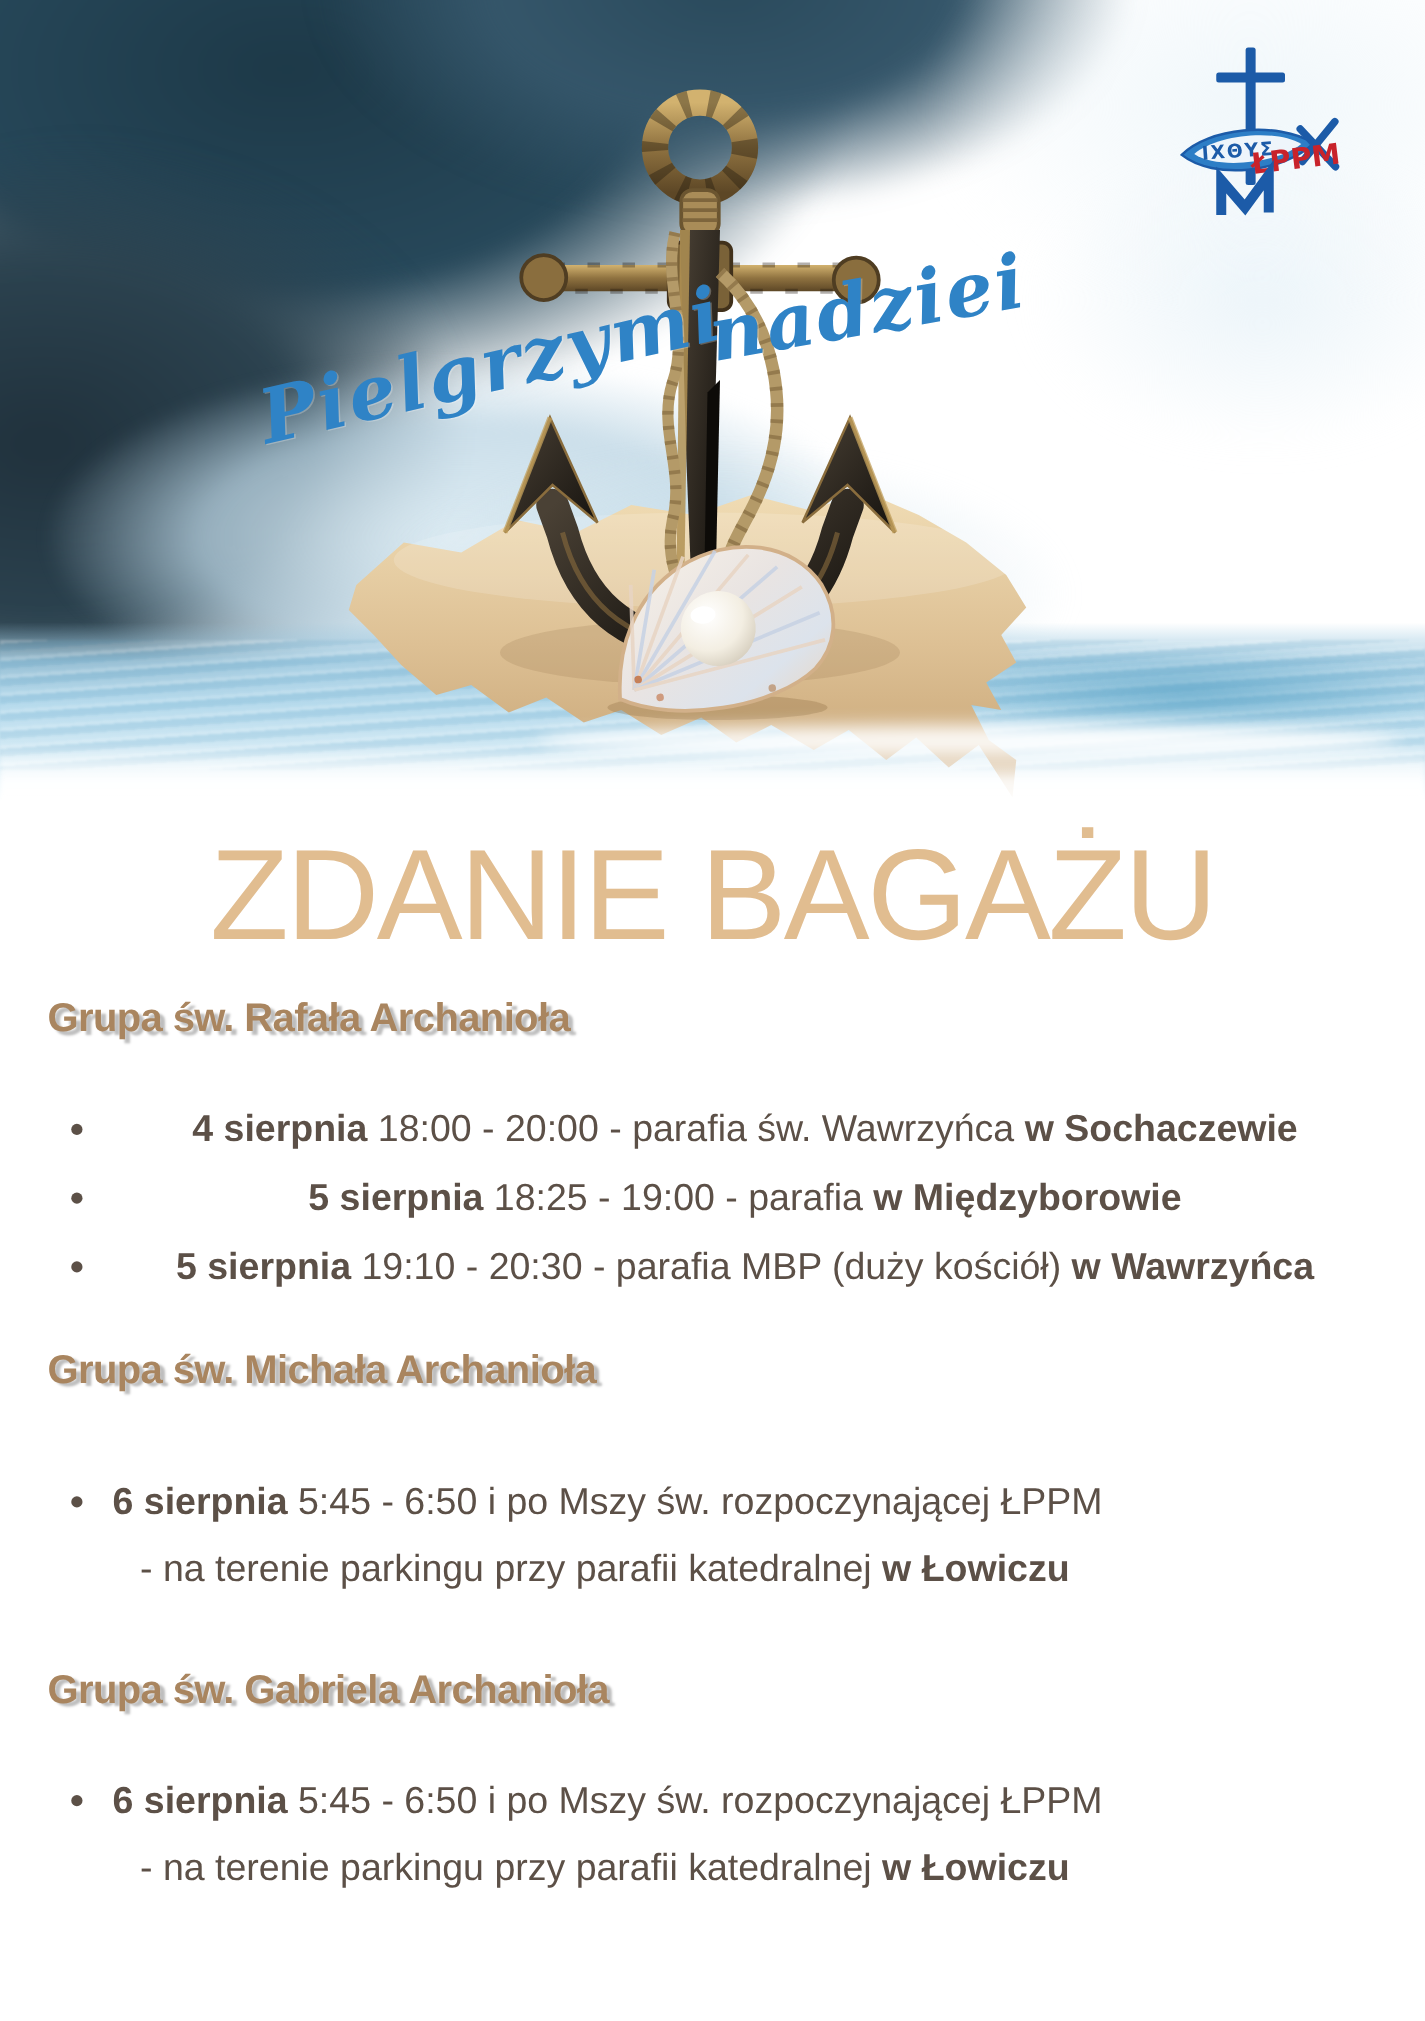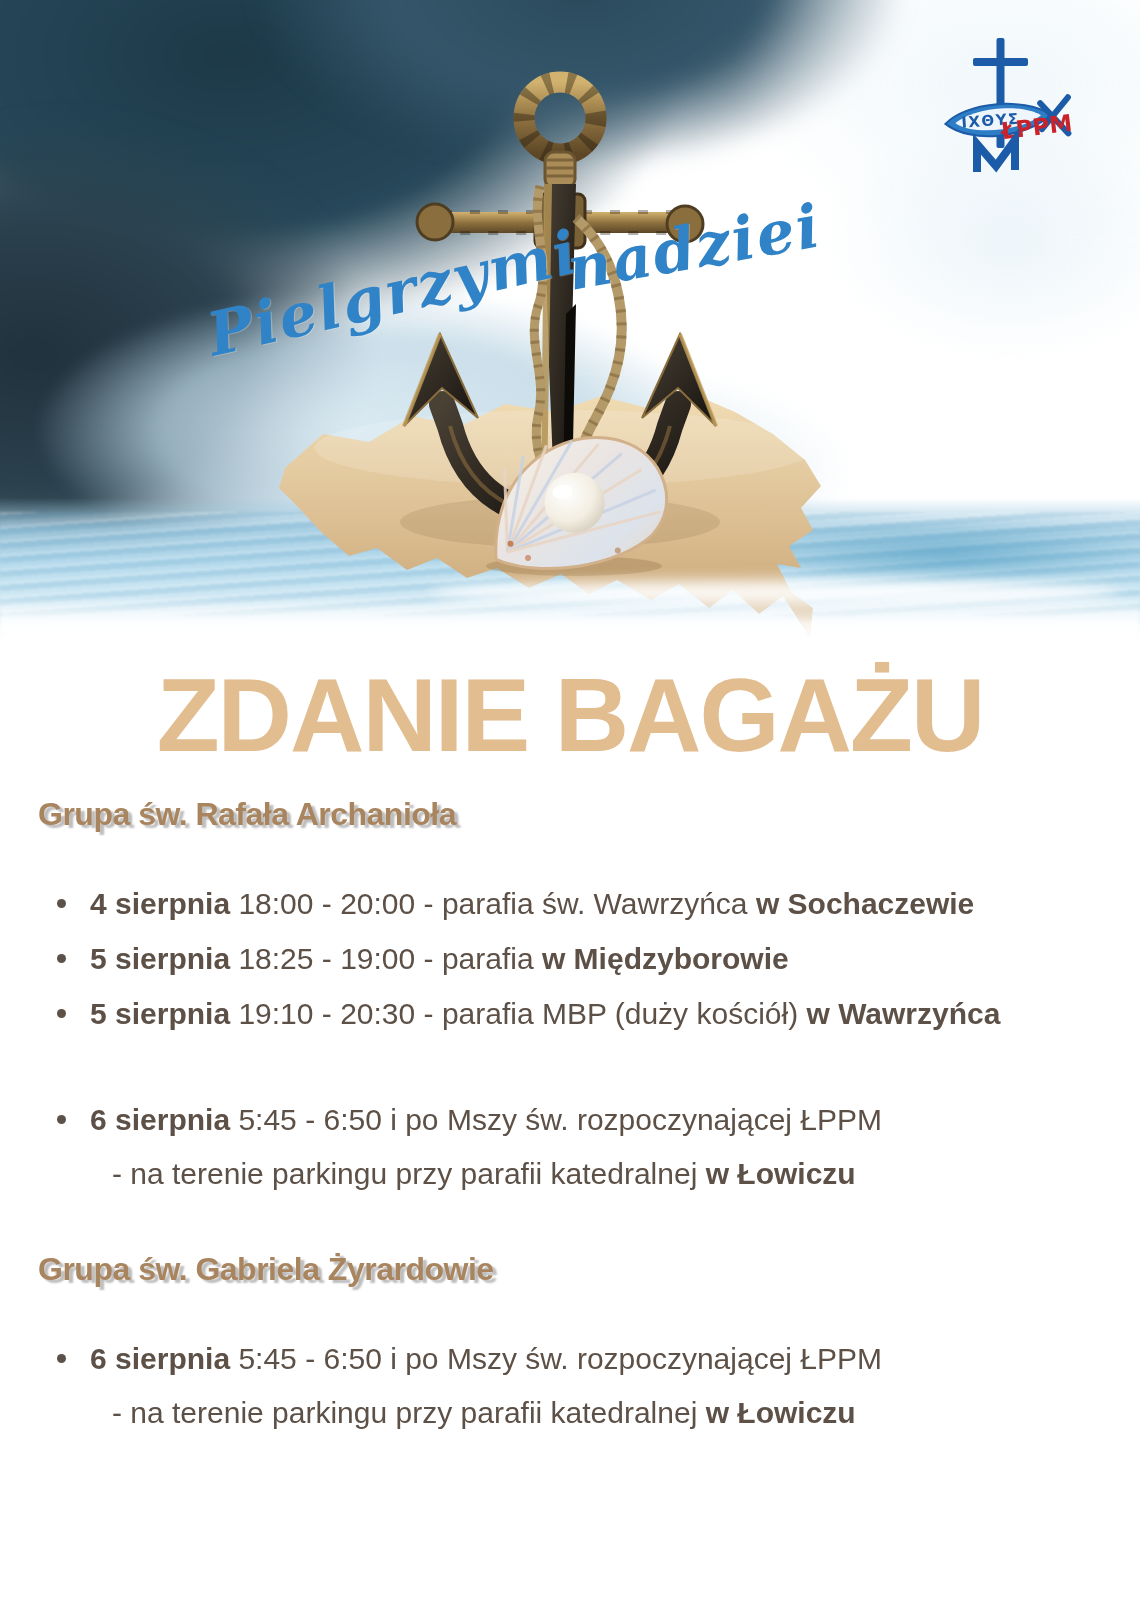--- a/index.html
+++ b/index.html
@@ -65,34 +65,34 @@
     letter-spacing: 2px; white-space: nowrap;
     text-shadow: 1px 1px 0 rgba(255,255,255,.25);
   }
   .script.w1 { left: 204px; top: 258px; font-size: 60px; transform: rotate(-13deg); }
   .script.w2 { left: 566px; top: 212px; font-size: 60px; transform: rotate(-10deg); }
 
   
   .content { padding: 0 38px; }
   h1 {
     margin: 20px 0 0; text-align: center;
-    font-size: 103px; line-height: 1.05; font-weight: bold;
+    font-size: 103px; line-height: 1.05; font-weight: normal;
     letter-spacing: -2px; color: var(--title_text, #e1bd90);
   }
   h2 {
     font-size: 32px; line-height: 1.15; font-weight: bold;
     letter-spacing: -0.5px; color: var(--heading_text, #a9855f);
     text-shadow: 4px 3px 2px var(--heading_shadow, #bdbdbd);
   }
   .sec h2 { margin: 0; }
   .sec-1 h2 { margin-top: 26px; }
   .sec-2 h2 { margin-top: 45px; }
   .sec-3 h2 { margin-top: 59px; }
   ul { list-style: none; margin: 0; padding: 0 0 0 52px; color: var(--body_text, #5c5047); }
-  .sec-1 ul { margin-top: 53px; }
+  .sec-1 ul { margin-top: 53px; text-align: center; }
   .sec-2 ul { margin-top: 70px; }
   .sec-3 ul { margin-top: 53px; }
   li { position: relative; font-size: 30px; line-height: 1.2; margin: 0 0 19px; }
   li::before {
     content: ""; position: absolute; left: -33px; top: 13px;
     width: 9px; height: 9px; border-radius: 50%;
     background: var(--body_text, #5c5047);
   }
   .b { font-weight: bold; }
   .cont { margin: 18px 0 0 22px; }
@@ -240,30 +240,31 @@
   <section class="sec sec-1">
     <h2>Grupa św. Rafała Archanioła</h2>
     <ul>
       <li><span class="b">4 sierpnia</span><span> 18:00 - 20:00 - parafia św. Wawrzyńca </span><span class="b">w Sochaczewie</span></li>
       <li><span class="b">5 sierpnia</span><span> 18:25 - 19:00 - parafia </span><span class="b">w Międzyborowie</span></li>
       <li><span class="b">5 sierpnia</span><span> 19:10 - 20:30 - parafia MBP (duży kościół) </span><span class="b">w Wawrzyńca</span></li>
     </ul>
   </section>
 
   <section class="sec sec-2">
+    <h2>Grupa św. Michała Archanioła</h2>
     <ul>
       <li>
         <span class="b">6 sierpnia</span><span> 5:45 - 6:50 i po Mszy św. rozpoczynającej ŁPPM</span><span class="b"></span>
         <div class="cont"><span>- na terenie parkingu przy parafii katedralnej </span><span class="b">w Łowiczu</span></div>
       </li>
     </ul>
   </section>
 
   <section class="sec sec-3">
-    <h2>Grupa św. Gabriela Żyrardowie</h2>
+    <h2>Grupa św. Gabriela Archanioła</h2>
     <ul>
       <li>
         <span class="b">6 sierpnia</span><span> 5:45 - 6:50 i po Mszy św. rozpoczynającej ŁPPM</span><span class="b"></span>
         <div class="cont"><span>- na terenie parkingu przy parafii katedralnej </span><span class="b">w Łowiczu</span></div>
       </li>
     </ul>
   </section>
 </main>
 
 </body></html>

